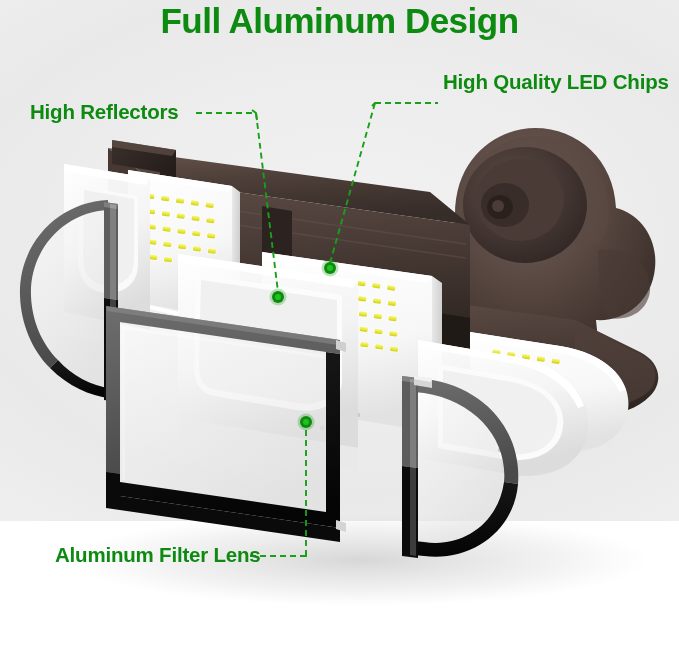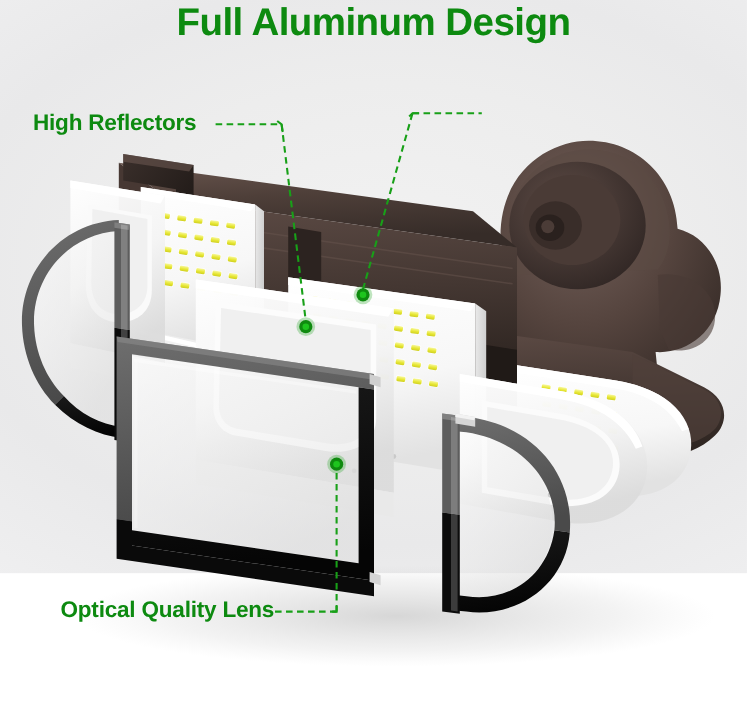--- a/index.html
+++ b/index.html
@@ -459,16 +459,17 @@
         <circle cx="306" cy="422" r="6" fill="#0f8a0f"></circle>
         <circle cx="306" cy="422" r="3" fill="#1ec41e"></circle>
       </g>
     </g>
   </svg>
 
   <div class="title">Full Aluminum Design</div>
 
   <div class="calloutlabel" id="lbl-reflectors">High Reflectors</div>
 
-
-  <div class="calloutlabel" id="lbl-lens">Optical Quality Lens</div>
+  <div class="calloutlabel" id="lbl-led">High Quality LED Chips</div>
+
+  <div class="calloutlabel" id="lbl-lens">Aluminum Filter Lens</div>
 
 </div>
 
 </body></html>

